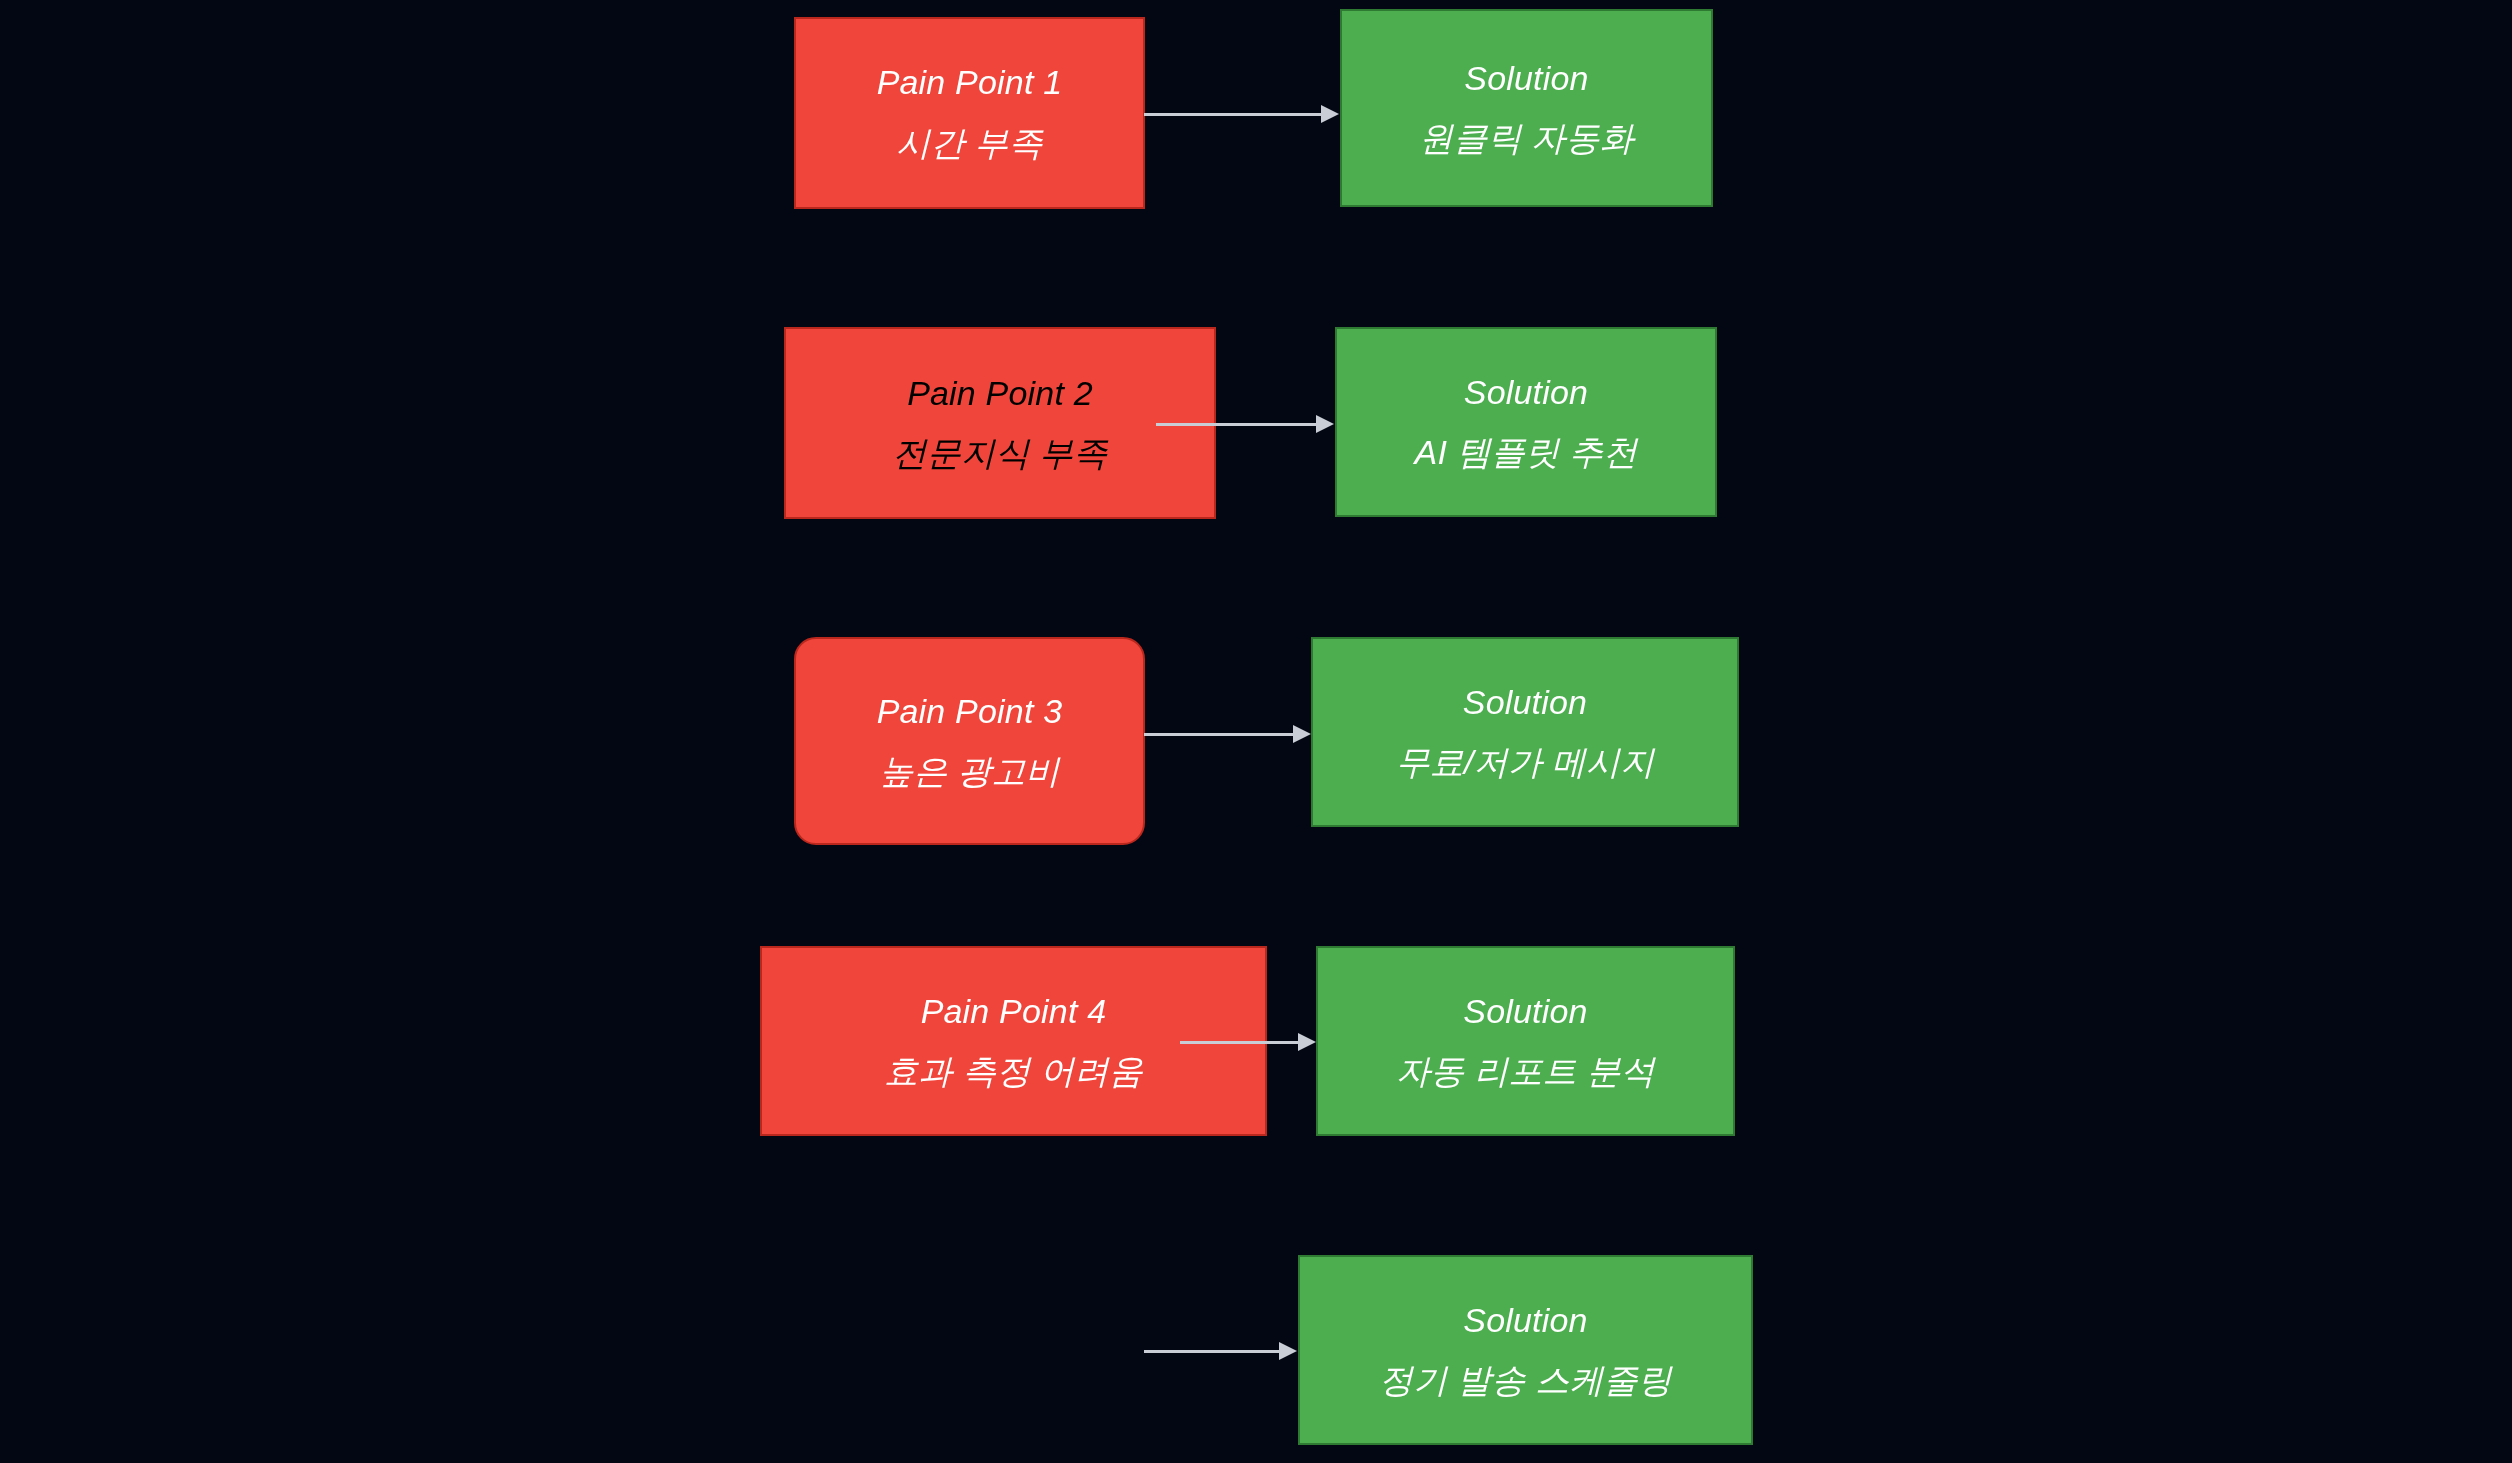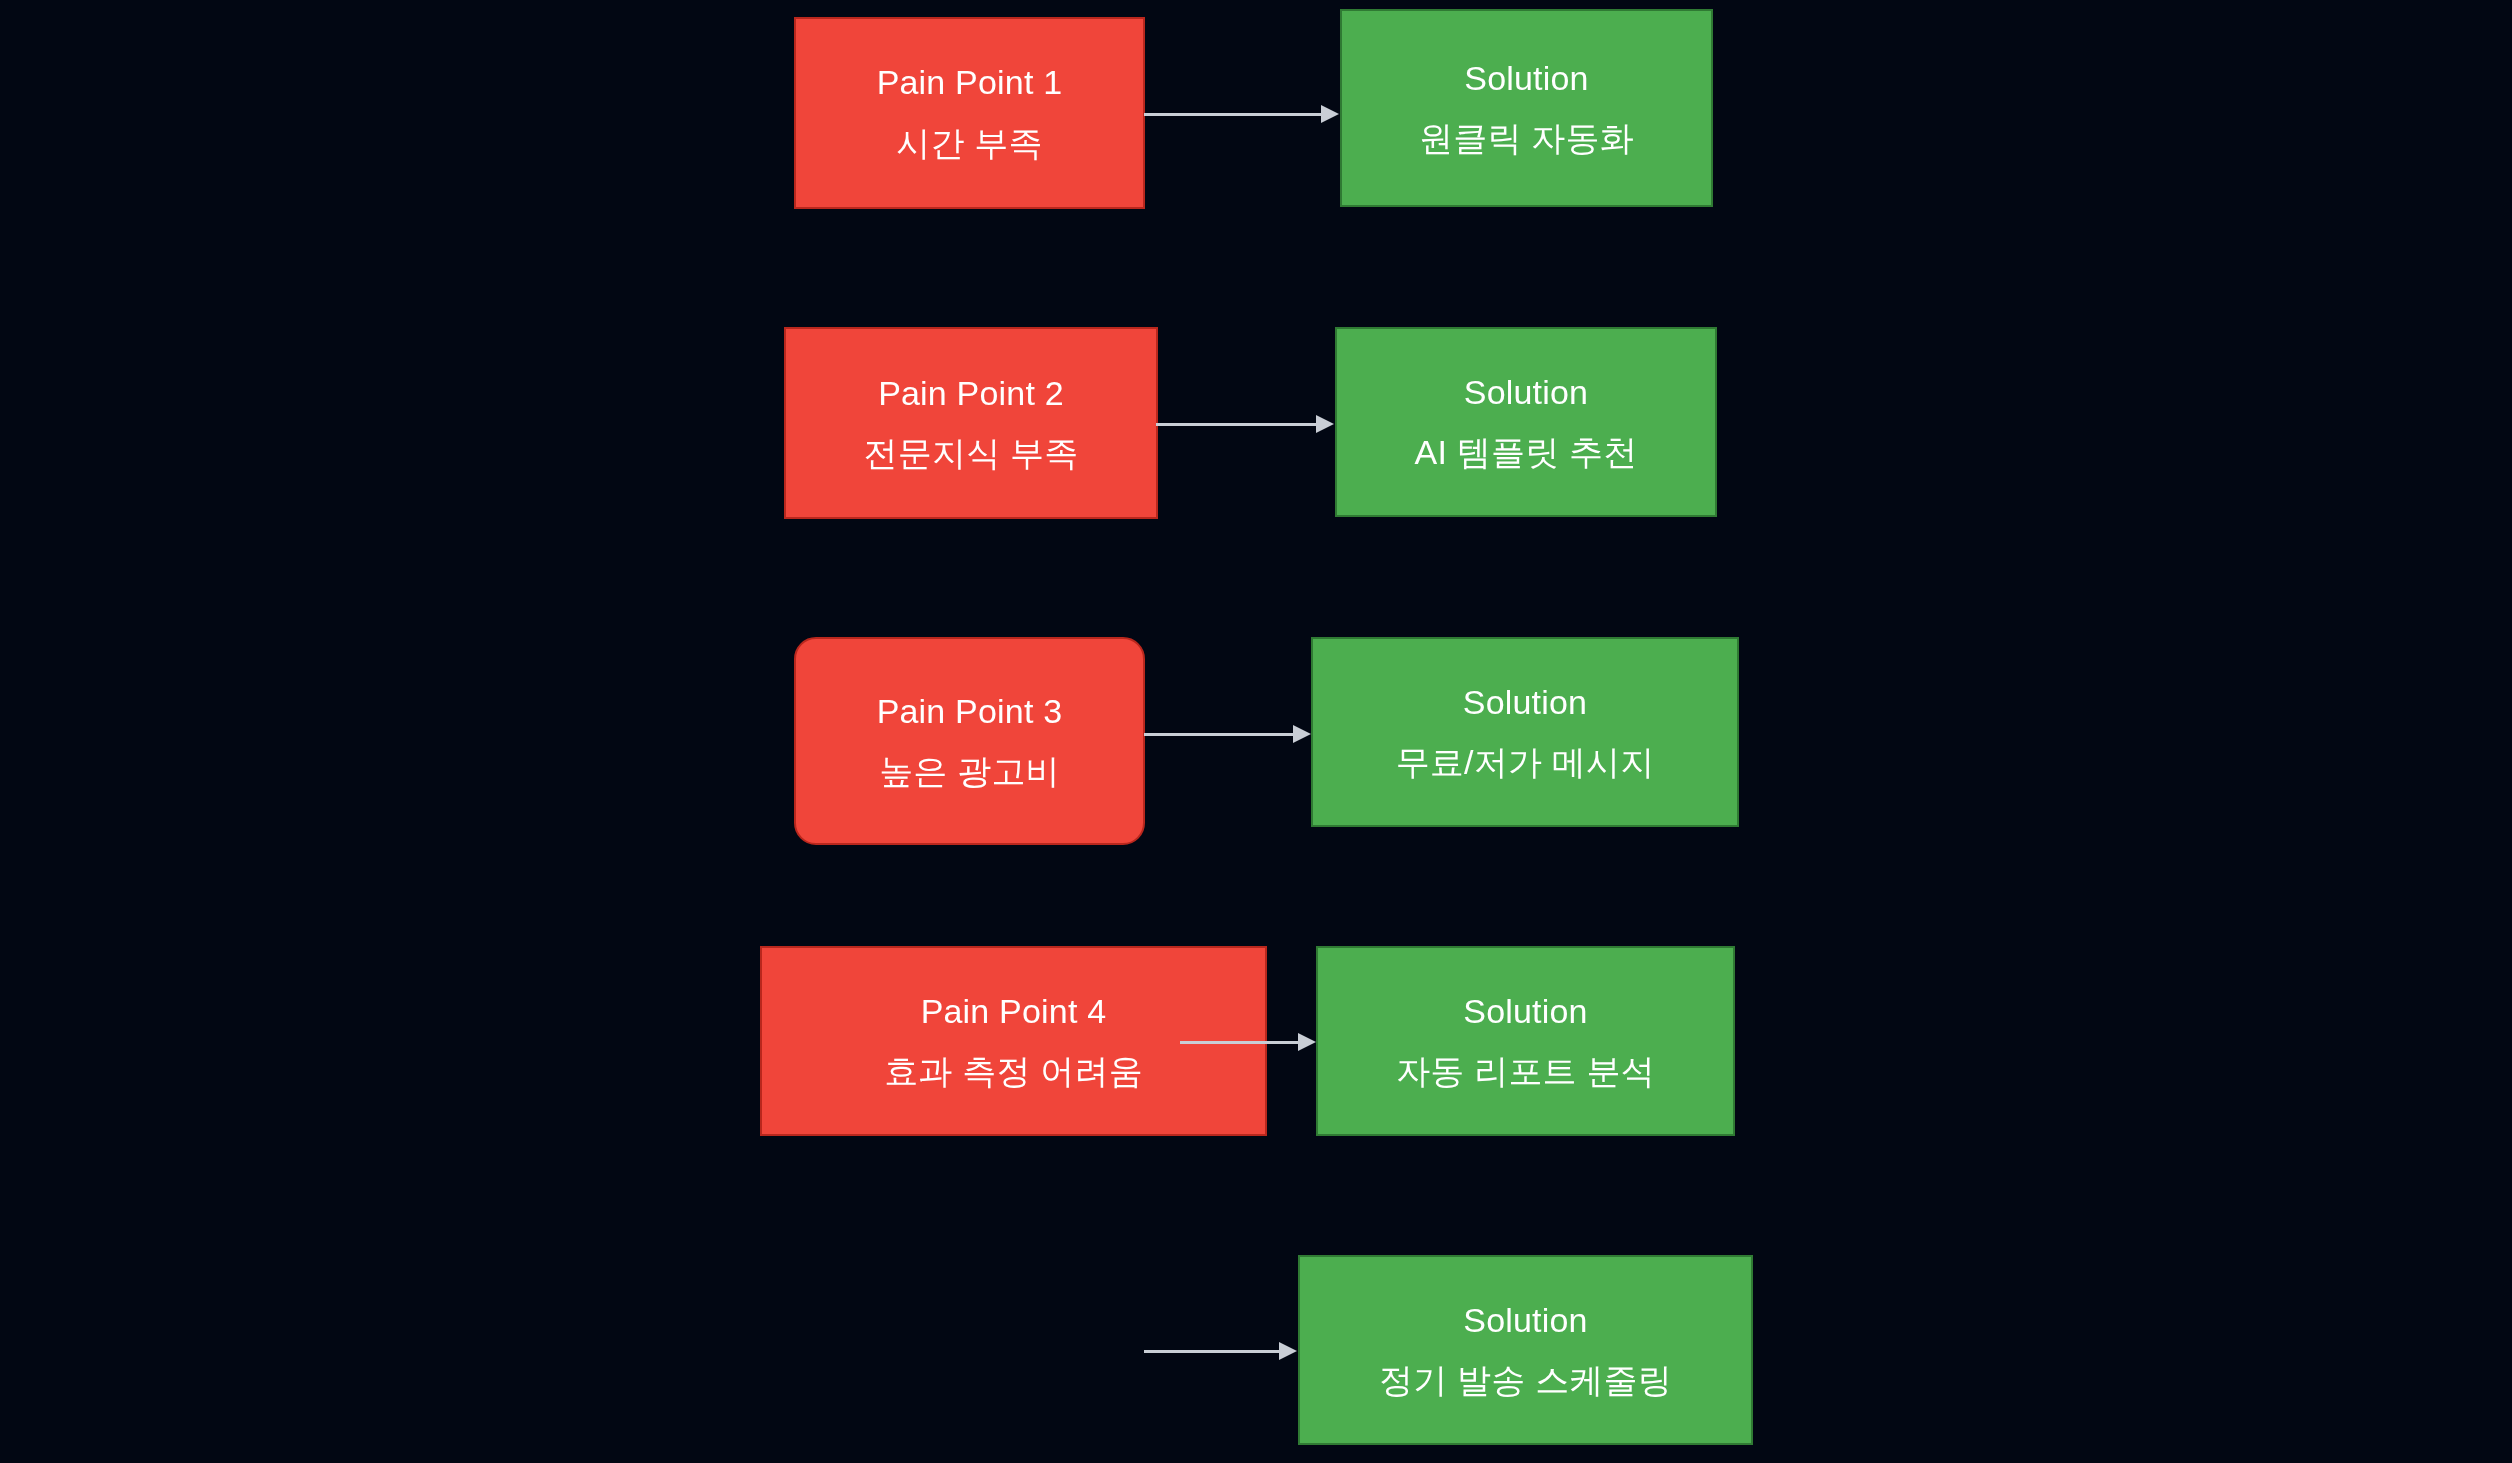--- a/index.html
+++ b/index.html
@@ -12,20 +12,21 @@
     height: 1464px;
     overflow: hidden;
     font-family: "Liberation Sans", "DejaVu Sans", sans-serif;
   }
 
   #diagram {
     position: relative;
     width: 2512px;
     height: 1464px;
     background: #020713;
+    font-style: italic;
   }
 
   .node {
     position: absolute;
     box-sizing: border-box;
     display: flex;
     flex-direction: column;
     align-items: center;
     justify-content: center;
     text-align: center;
@@ -85,21 +86,21 @@
       <div class="line2">시간 부족</div>
     </div>
     <div class="edge" style="left: 1144px; top: 113px; width: 196px;">
       <div class="shaft" style="width: 179px; background: rgb(201, 206, 214);"></div>
       <div class="head" style="left: 177px; border-left-color: rgb(201, 206, 214);"></div>
     </div>
     <div class="node solution" style="left: 1340px; top: 9.2px; width: 373px; height: 198px; background: rgb(76, 174, 79); border-color: rgb(47, 122, 51); color: rgb(255, 255, 255);">
       <div class="line1">Solution</div>
       <div class="line2">원클릭 자동화</div>
     </div>
-    <div class="node pain" style="left: 784px; top: 327px; width: 374px; height: 192px; background: rgb(240, 69, 58); border-color: rgb(185, 39, 29); color: #ffffff;">
+    <div class="node pain" style="left: 784px; top: 327px; width: 432px; height: 192px; background: rgb(240, 69, 58); border-color: rgb(185, 39, 29); color: #000000;">
       <div class="line1">Pain Point 2</div>
       <div class="line2">전문지식 부족</div>
     </div>
     <div class="edge" style="left: 1156px; top: 423px; width: 178px;">
       <div class="shaft" style="width: 162px; background: rgb(201, 206, 214);"></div>
       <div class="head" style="left: 160px; border-left-color: rgb(201, 206, 214);"></div>
     </div>
     <div class="node solution" style="left: 1335px; top: 327px; width: 382px; height: 190px; background: rgb(76, 174, 79); border-color: rgb(47, 122, 51); color: rgb(255, 255, 255);">
       <div class="line1">Solution</div>
       <div class="line2">AI 템플릿 추천</div>

